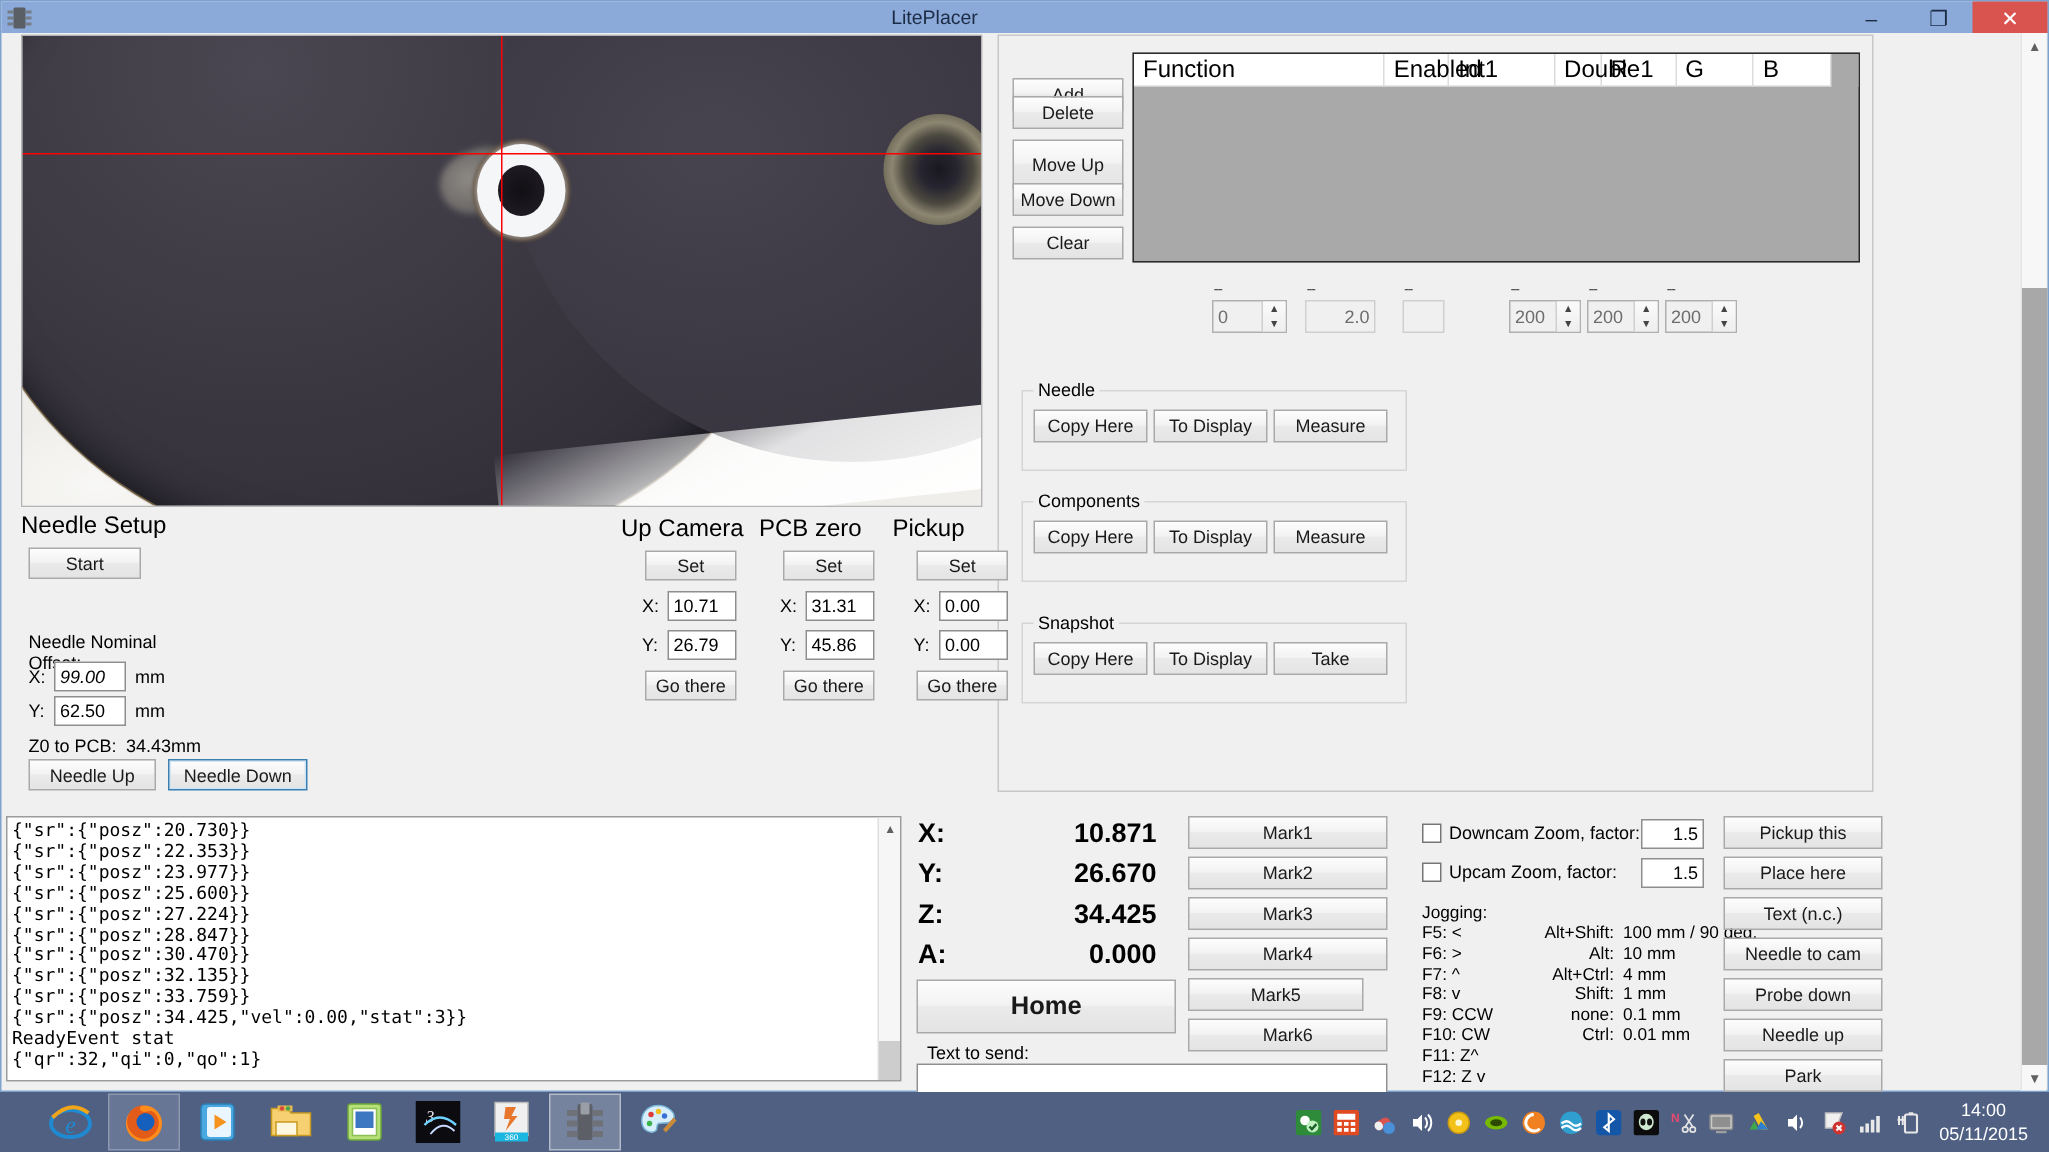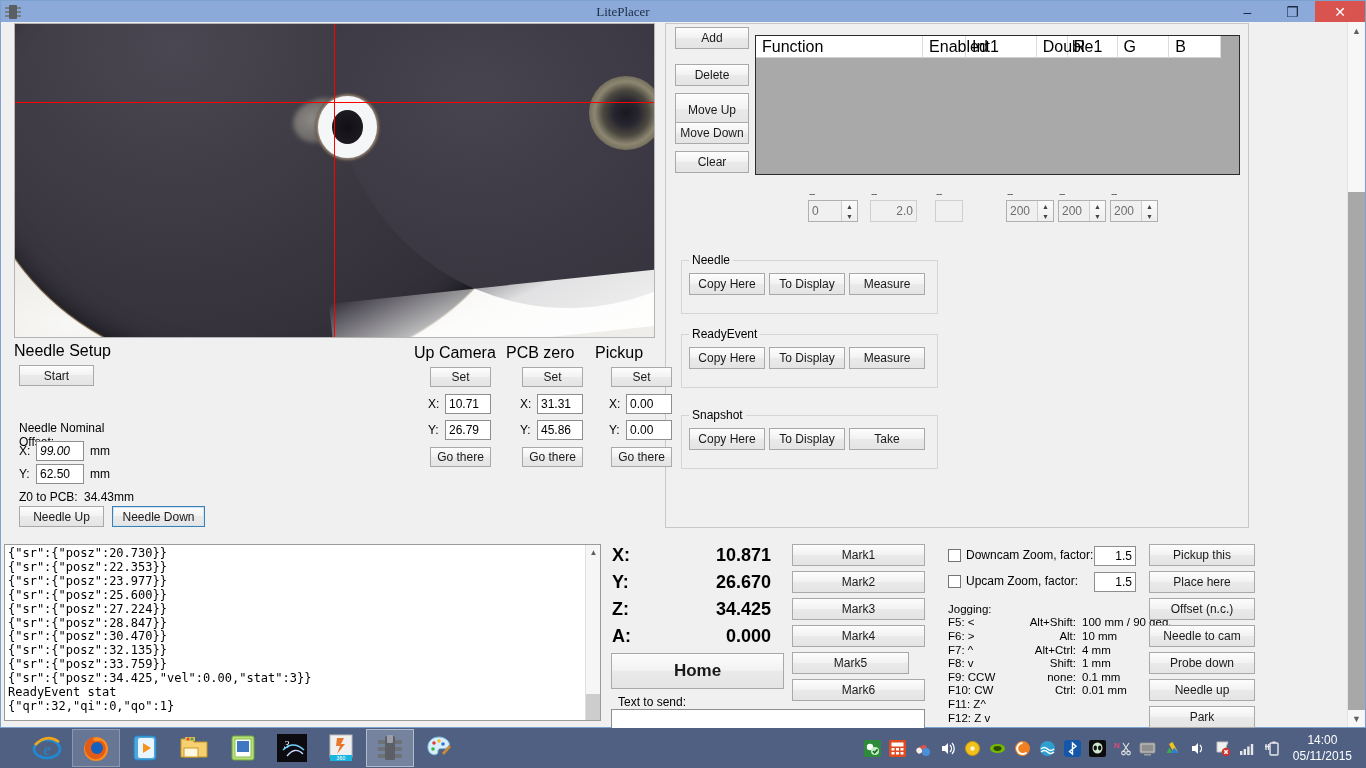--- a/index.html
+++ b/index.html
@@ -34,21 +34,21 @@
     position: absolute; left: 4px; top: 1px;
     width: 8px; height: 14px;
     background: #5a5f66; border-radius: 1px;
   }
   #title-icon .chip-pin {
     position: absolute; width: 4px; height: 2px; background: #777d85;
   }
   #title-text {
     flex: 1; text-align: center;
     font-size: 13px; color: #1b2b44;
-    font-family: Liberation Serif, serif;
+    font-family: Liberation Sans, sans-serif;
   }
   .win-btn {
     width: 45px; height: 21px;
     display: flex; align-items: center; justify-content: center;
     color: #1b2b44; font-size: 14px;
   }
   .win-btn.close { background: #d9534f; color: #fff; width: 50px; }
 
   
   #camera-panel {
@@ -324,21 +324,21 @@
       <div id="cam-ring"></div>
       <div id="cam-ring-inner"></div>
       <div class="crosshair-h"></div>
       <div class="crosshair-v"></div>
     </div>
   </div>
 
   <div id="right-panel">
 
     <div id="list-buttons">
-        <div class="wf-btn" style="position: absolute; left: 9px; top: 3px; width: 74px; height: 22px;">Add</div>
+        <div class="wf-btn" style="position: absolute; left: 9px; top: 28px; width: 74px; height: 22px;">Add</div>
         <div class="wf-btn" style="position: absolute; left: 9px; top: 40px; width: 74px; height: 22px;">Delete</div>
         <div class="wf-btn" style="position: absolute; left: 9px; top: 69px; width: 74px; height: 33px;">Move Up</div>
         <div class="wf-btn" style="position: absolute; left: 9px; top: 98px; width: 74px; height: 22px;">Move Down</div>
         <div class="wf-btn" style="position: absolute; left: 9px; top: 127px; width: 74px; height: 22px;">Clear</div>
       </div>
 
     <div id="fn-list">
       <div id="fn-list-header">
           <div class="col" style="width: 168px;">Function</div>
           <div class="col" style="width: 43px;">Enabled</div>
@@ -407,21 +407,21 @@
       </div>
 
     <div id="groups-host">
         <div class="wf-group" style="left: 15px; top: 236px; width: 257px; height: 54px;">
           <div class="legend">Needle</div>
           <div class="wf-btn" style="position: absolute; left: 7px; top: 12px; width: 76px; height: 22px;">Copy Here</div>
           <div class="wf-btn" style="position: absolute; left: 87px; top: 12px; width: 76px; height: 22px;">To Display</div>
           <div class="wf-btn" style="position: absolute; left: 167px; top: 12px; width: 76px; height: 22px;">Measure</div>
         </div>
         <div class="wf-group" style="left: 15px; top: 310px; width: 257px; height: 54px;">
-          <div class="legend">ReadyEvent</div>
+          <div class="legend">Components</div>
           <div class="wf-btn" style="position: absolute; left: 7px; top: 12px; width: 76px; height: 22px;">Copy Here</div>
           <div class="wf-btn" style="position: absolute; left: 87px; top: 12px; width: 76px; height: 22px;">To Display</div>
           <div class="wf-btn" style="position: absolute; left: 167px; top: 12px; width: 76px; height: 22px;">Measure</div>
         </div>
         <div class="wf-group" style="left: 15px; top: 391px; width: 257px; height: 54px;">
           <div class="legend">Snapshot</div>
           <div class="wf-btn" style="position: absolute; left: 7px; top: 12px; width: 76px; height: 22px;">Copy Here</div>
           <div class="wf-btn" style="position: absolute; left: 87px; top: 12px; width: 76px; height: 22px;">To Display</div>
           <div class="wf-btn" style="position: absolute; left: 167px; top: 12px; width: 76px; height: 22px;">Take</div>
         </div>
@@ -575,21 +575,21 @@
           <span class="k">F12: Z v</span>
           <span class="mod"></span>
           <span class="amt"></span>
         </div>
       </div>
   </div>
 
   <div id="actions-host">
       <div class="wf-btn" style="position: absolute; left: 1148px; top: 543px; width: 106px; height: 22px;">Pickup this</div>
       <div class="wf-btn" style="position: absolute; left: 1148px; top: 570px; width: 106px; height: 22px;">Place here</div>
-      <div class="wf-btn" style="position: absolute; left: 1148px; top: 597px; width: 106px; height: 22px;">Offset (n.c.)</div>
+      <div class="wf-btn" style="position: absolute; left: 1148px; top: 597px; width: 106px; height: 22px;">Text (n.c.)</div>
       <div class="wf-btn" style="position: absolute; left: 1148px; top: 624px; width: 106px; height: 22px;">Needle to cam</div>
       <div class="wf-btn" style="position: absolute; left: 1148px; top: 651px; width: 106px; height: 22px;">Probe down</div>
       <div class="wf-btn" style="position: absolute; left: 1148px; top: 678px; width: 106px; height: 22px;">Needle up</div>
       <div class="wf-btn" style="position: absolute; left: 1148px; top: 705px; width: 106px; height: 22px;">Park</div>
     </div>
 
   <div id="main-vscroll">
     <div class="sb-up">▲</div>
     <div class="sb-thumb"></div>
     <div class="sb-down">▼</div>

